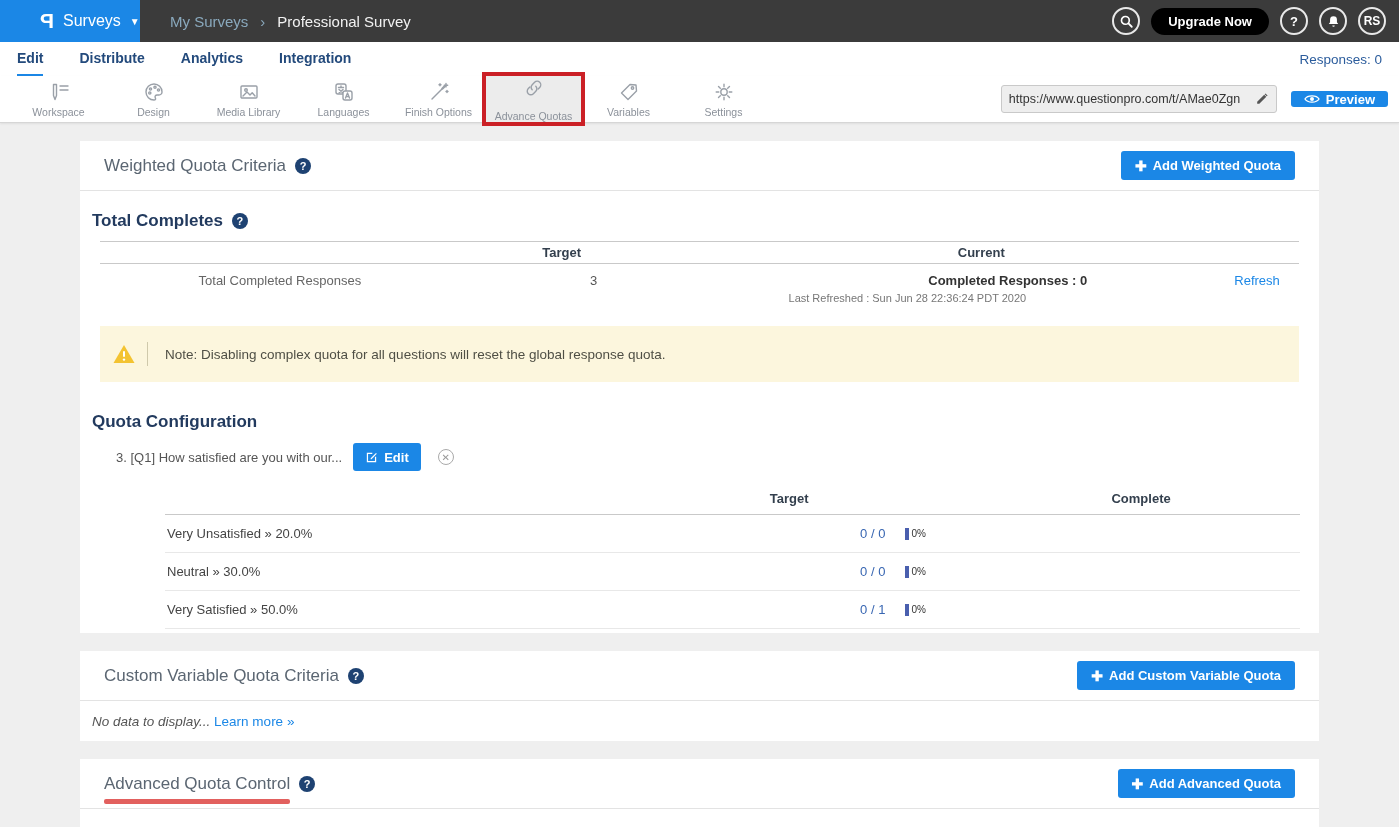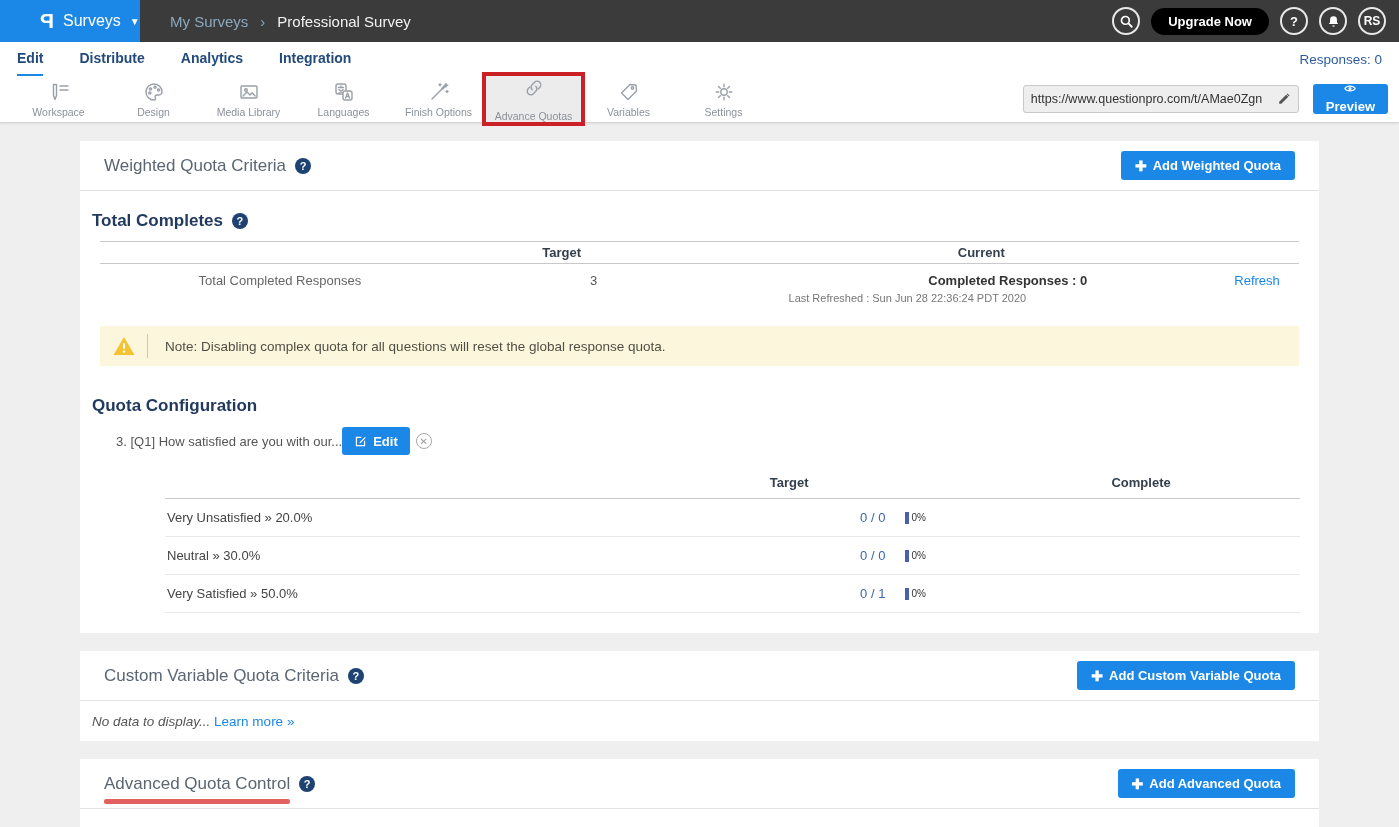--- a/index.html
+++ b/index.html
@@ -28,21 +28,21 @@
   .responses-label { margin-left:auto; color:#2b5c9c; font-size:13.5px; }
 
   
   .toolbar { height:47px; background:#fff; border-bottom:1px solid #d6d6d6; box-shadow:0 1px 2px rgba(0,0,0,.07); display:flex; padding:0 11px; position:relative; }
   .tool-item { width:95px; height:46px; display:flex; flex-direction:column; align-items:center; justify-content:center; gap:2px; color:#8b919a; font-size:10.5px; cursor:pointer; }
   .tool-item svg { stroke:#9aa0a8; fill:none; stroke-width:1.4; stroke-linecap:round; stroke-linejoin:round; }
   .tool-item.annotated { background:#ececec; box-shadow:0 0 0 4px #cb2026;justify-content:space-between; }
   .url-wrap { margin-left:auto; display:flex; gap:14px; align-items:center; padding-top:0;padding-left:20px; }
   .url-input-wrap { width:276px; height:28px; background:#eee; border:1px solid #c9c9c9; border-radius:3px; display:flex; align-items:center; padding:0 7px; }
   .url-input { flex:1; background:transparent; border:none; outline:none; font-size:12.5px; color:#333; font-family:inherit; }
-  .preview-btn { height:30px; background:#1b87e6; border:none; border-radius:3px; color:#fff; font-size:13px; font-weight:700; padding:0 13px; display:flex; align-items:center; gap:6px; cursor:pointer;flex-direction:column; }
+  .preview-btn { height:16px; background:#1b87e6; border:none; border-radius:3px; color:#fff; font-size:13px; font-weight:700; padding:0 13px; display:flex; align-items:center; gap:6px; cursor:pointer; }
 
   
   .main { height:704px; padding:18px 80px 0; overflow:hidden; }
   .card { background:#fff; }
   .card + .card { margin-top:18px; }
   .section-header { height:50px; display:flex; align-items:center; justify-content:space-between; padding:0 24px; border-bottom:1px solid #e3e3e3; }
   .section-title { font-size:17px; color:#5b6672; display:flex; align-items:center; gap:9px; position:relative; }
   .help-icon { width:16px; height:16px; border-radius:50%; background:#1e4272; color:#fff; font-size:11px; font-weight:700; display:inline-flex; align-items:center; justify-content:center; cursor:pointer; }
   .btn-blue { background:#1b87e6; border:none; border-radius:3px; color:#fff; font-size:13px; font-weight:700; height:29px; padding:0 14px; display:inline-flex; align-items:center; gap:6px; cursor:pointer; }
   .plus { font-size:14px; font-weight:700; }
@@ -55,26 +55,26 @@
   .tc-head-row, .tc-row { display:grid; grid-template-columns:30% 17% 30% 23%; }
   .tc-head-row { border-top:1px solid #c9c9c9; border-bottom:1px solid #c9c9c9; padding:3px 0; font-size:13px; font-weight:700; color:#333f4d; }
   .tc-head-row .cell, .tc-row .cell { text-align:center; }
   .tc-current-head { grid-column:3/5; }
   .tc-row { padding:9px 0 6px; font-size:13px; color:#666; align-items:start;gap:32px; }
   .tc-target-val { color:#555; }
   .tc-cur-primary { font-weight:700; color:#333;text-align:right; }
   .tc-cur-secondary { font-size:11px; color:#777; margin-top:4px; }
   .link-blue { color:#1b87e6; font-size:13px; }
 
-  .note { margin:16px 20px 0; background:#fcf6dd; height:40px; display:flex; align-items:center; padding:0 12px; }
+  .note { margin:16px 20px 0; background:#fcf6dd; height:56px; display:flex; align-items:center; padding:0 12px; }
   .note-divider { width:1px; height:24px; background:#cfc9ab; margin:0 17px 0 11px; }
   .note-text { font-size:13.5px; color:#4f4f45; }
 
   .qc-heading { margin:30px 12px 0; }
-  .q-row { margin:11px 12px 0 36px; display:flex; align-items:center; }
+  .q-row { margin:11px 12px 0 36px; display:flex; align-items:center; gap:11px; }
   .q-label { font-size:13px; color:#555; }
   .btn-edit { height:28px; padding:0 12px; }
   .circle-x { width:16px; height:16px; border:1px solid #aaa; border-radius:50%; color:#999; font-size:10px; display:inline-flex; align-items:center; justify-content:center; cursor:pointer; margin-left:6px; }
 
   .qc-table { margin:14px 19px 0 85px; }
   .qc-head-row, .qc-row { display:grid; grid-template-columns:46% 18% 8% 28%; align-items:center; }
   .qc-head-row { padding:6px 0 8px; border-bottom:1px solid #c9c9c9; font-size:13px; font-weight:700; color:#333f4d; }
   .qc-head-target { text-align:center; }
   .qc-head-complete { grid-column:4; text-align:center; }
   .qc-row { height:38px; border-bottom:1px solid #e8e8e8; font-size:13px; }

